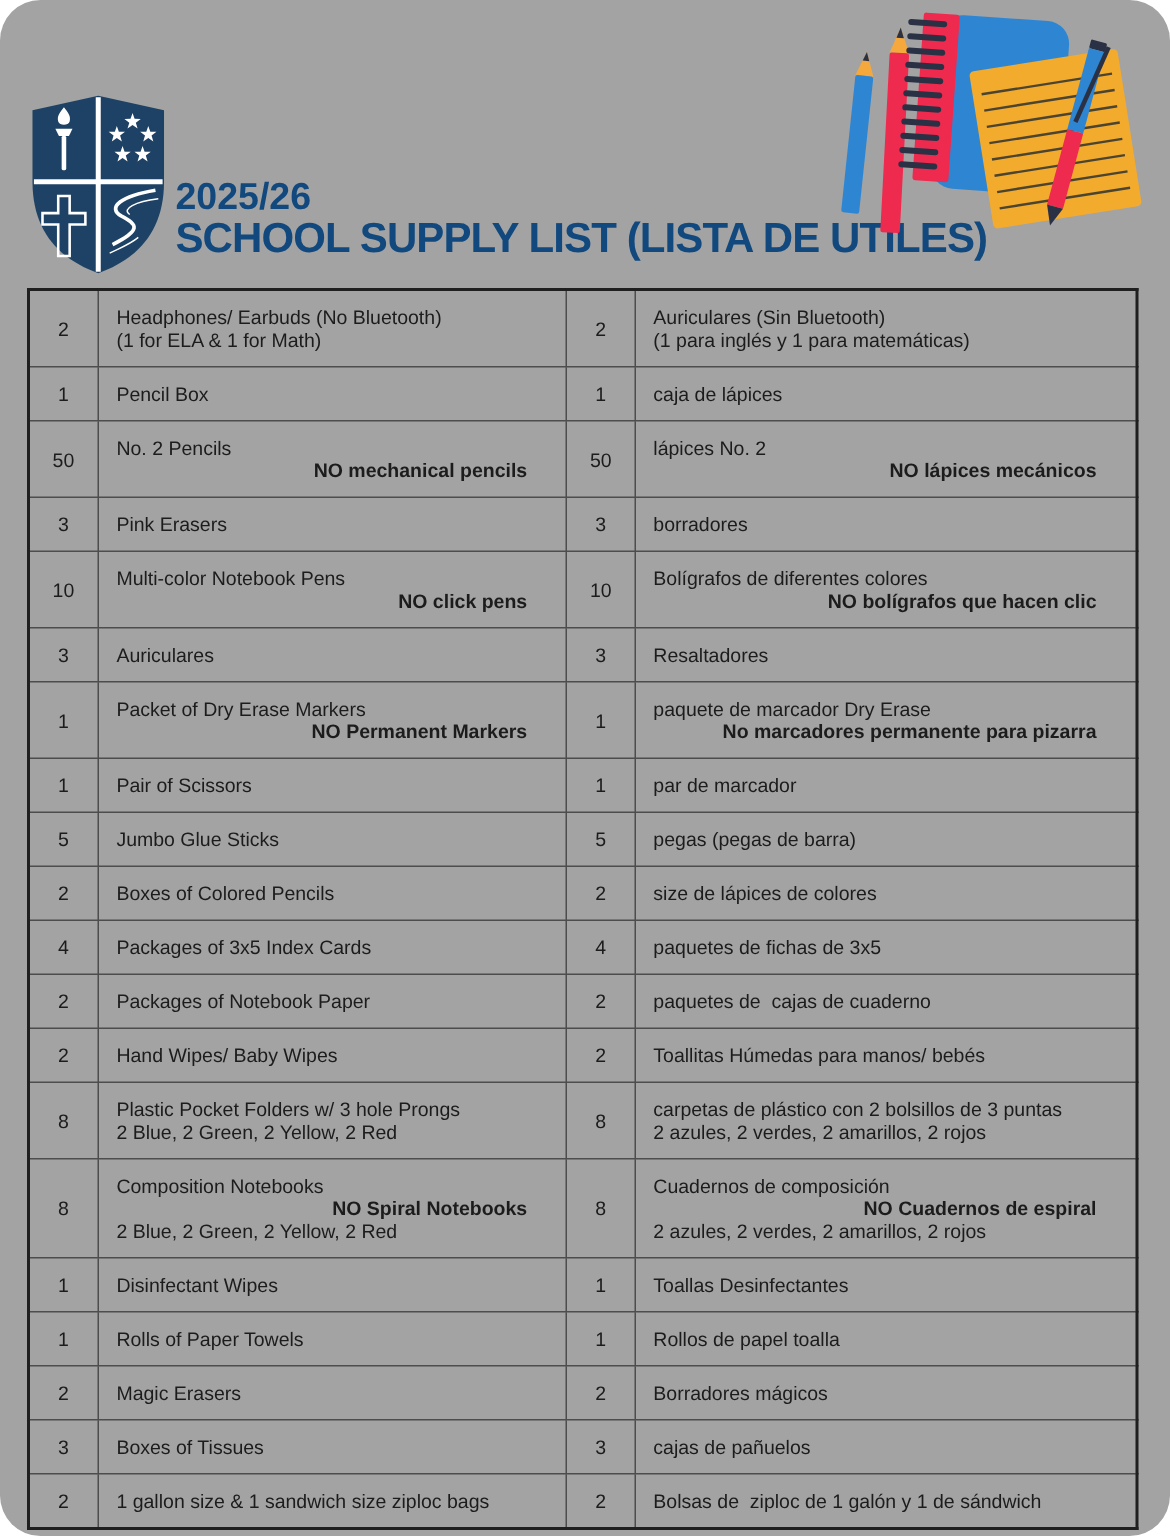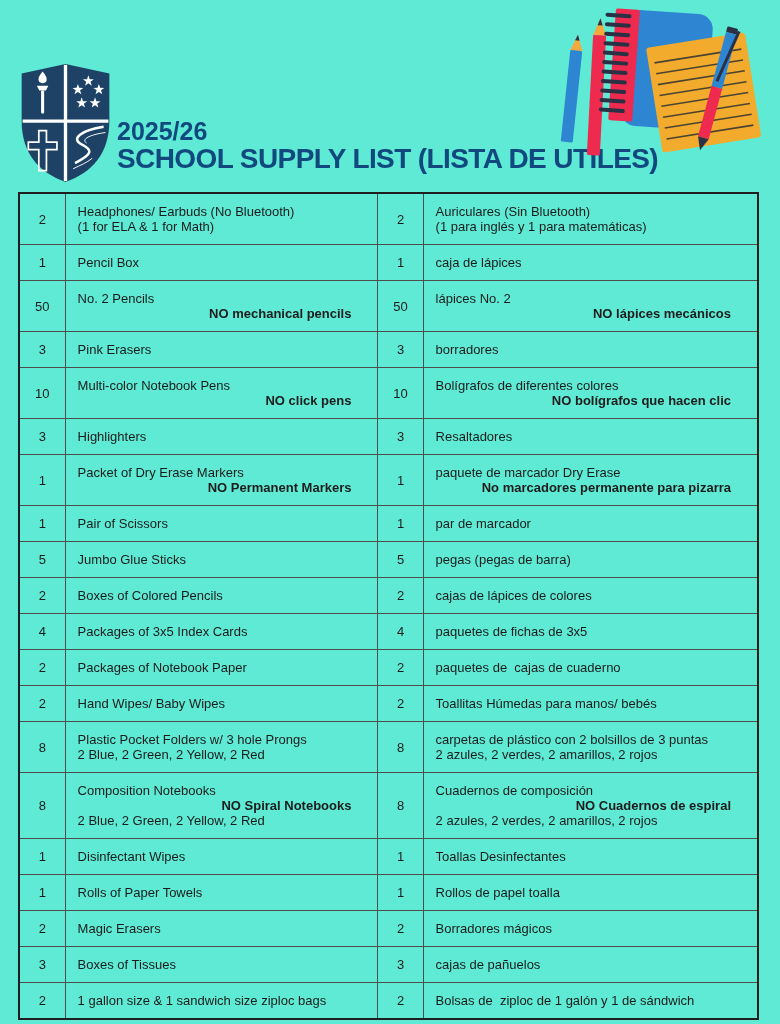--- a/index.html
+++ b/index.html
@@ -2,21 +2,21 @@
 <html><head>
 <meta charset="utf-8">
 <style>
   html, body { margin: 0; padding: 0; }
   body {
     width: 780px; height: 1024px;
     background: #ffffff;
     font-family: "Liberation Sans", sans-serif;
     color: #1c1c1c;
   }
-  .page { position: relative; width: 780px; height: 1024px; overflow: hidden; background: #5eead4; }
+  .page { position: relative; width: 780px; height: 1024px; overflow: hidden; background: #a3a3a3; border-radius: 27px; }
 
   
   .crest { position: absolute; left: 17px; top: 62px; width: 97px; height: 122px; }
   .titles { position: absolute; left: 117px; top: 118px; color: #11497e; font-weight: bold; }
   .year  { font-size: 25px; line-height: 27px; letter-spacing: 0px; }
   .main-title { font-size: 28px; line-height: 27px; letter-spacing: -0.6px; white-space: nowrap; }
   .supplies { position: absolute; left: 558px; top: 6px; width: 212px; height: 166px; }
 
   
   table.supply {
@@ -196,21 +196,21 @@
     <td class="qty">10</td>
     <td class="item">
             <div class="line">Bolígrafos de diferentes colores</div>
             <div class="line bold">NO bolígrafos que hacen clic</div>
           </td>
   </tr>
 
   <tr>
     <td class="qty">3</td>
     <td class="item">
-            <div class="line">Highlighters</div>
+            <div class="line">Auriculares</div>
           </td>
     <td class="qty">3</td>
     <td class="item">
             <div class="line">Resaltadores</div>
           </td>
   </tr>
 
   <tr>
     <td class="qty">1</td>
     <td class="item">
@@ -246,21 +246,21 @@
           </td>
   </tr>
 
   <tr>
     <td class="qty">2</td>
     <td class="item">
             <div class="line">Boxes of Colored Pencils</div>
           </td>
     <td class="qty">2</td>
     <td class="item">
-            <div class="line">cajas de lápices de colores</div>
+            <div class="line">size de lápices de colores</div>
           </td>
   </tr>
 
   <tr>
     <td class="qty">4</td>
     <td class="item">
             <div class="line">Packages of 3x5 Index Cards</div>
           </td>
     <td class="qty">4</td>
     <td class="item">

